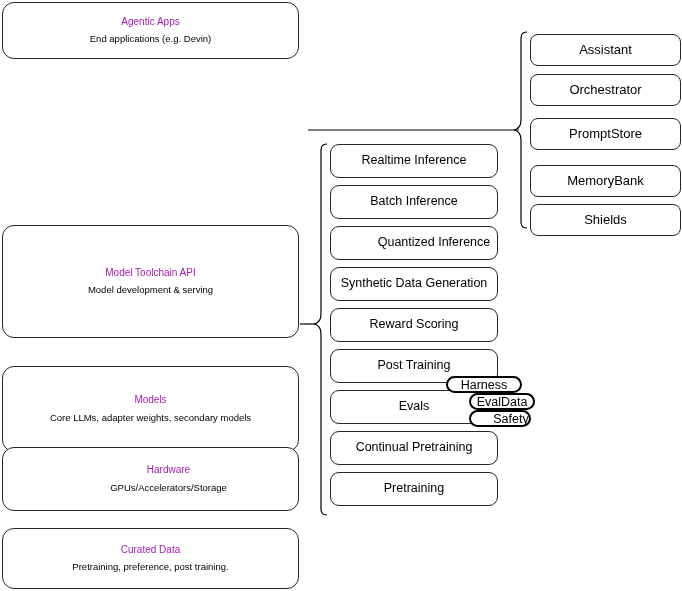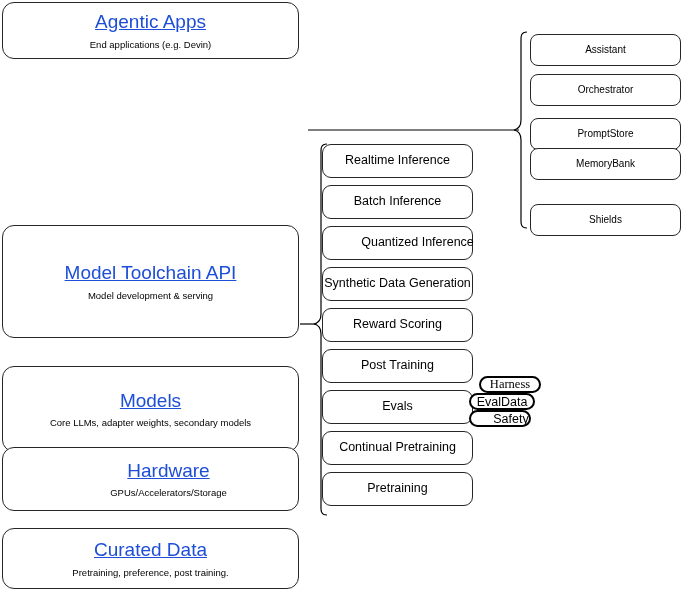--- a/index.html
+++ b/index.html
@@ -38,53 +38,52 @@
     line-height: 1.25;
   }
 
   
   .layer {
     left: 2px;
     width: 297px;
     border-radius: 12px;
   }
   .layer .title {
-    font-size: 19px;
-    color: #1d4ed8;
-    white-space: nowrap;
-    text-decoration: underline;
+    font-size: 10px;
+    color: #a21caf;
+    white-space: nowrap;
   }
   .layer .subtitle {
     font-size: 9.5px;
     color: #000;
     margin-top: 5px;
     white-space: nowrap;
   }
 
   
   .mid {
-    left: 322px;
-    width: 151px;
+    left: 330px;
+    width: 168px;
     height: 34px;
     border-radius: 9px;
   }
   .mid .title {
     font-size: 12.5px;
     white-space: nowrap;
   }
 
   
   .right {
     left: 530px;
     width: 151px;
     height: 32px;
     border-radius: 8px;
   }
   .right .title {
-    font-size: 10px;
+    font-size: 13px;
     white-space: nowrap;
   }
 
   
   .pill {
     position: absolute;
     box-sizing: border-box;
     border: 2px solid #000000;
     border-radius: 999px;
     background: #ffffff;
@@ -182,33 +181,33 @@
   <div class="box mid" style="top:390px;">
     <div class="title">Evals</div>
   </div>
   <div class="box mid" style="top:431px;">
     <div class="title">Continual Pretraining</div>
   </div>
   <div class="box mid" style="top:472px;">
     <div class="title">Pretraining</div>
   </div>
 
-  <div class="pill" style="left:479px; top:376px; width:62px; height:17px;font-family:Liberation Serif, serif;">Harness</div>
+  <div class="pill" style="left:446px; top:376px; width:76px; height:17px;">Harness</div>
   <div class="pill" style="left:469px; top:393px; width:66px; height:17px;">EvalData</div>
   <div class="pill" style="left:469px; top:410px; width:62px; height:17px;padding-left:22px;">Safety</div>
 
   <div class="box right" style="top:34px;">
     <div class="title">Assistant</div>
   </div>
   <div class="box right" style="top:74px;">
     <div class="title">Orchestrator</div>
   </div>
   <div class="box right" style="top:118px;">
     <div class="title">PromptStore</div>
   </div>
-  <div class="box right" style="top:148px;">
+  <div class="box right" style="top:165px;">
     <div class="title">MemoryBank</div>
   </div>
   <div class="box right" style="top:204px;">
     <div class="title">Shields</div>
   </div>
 
 </div>
 
 </body></html>

